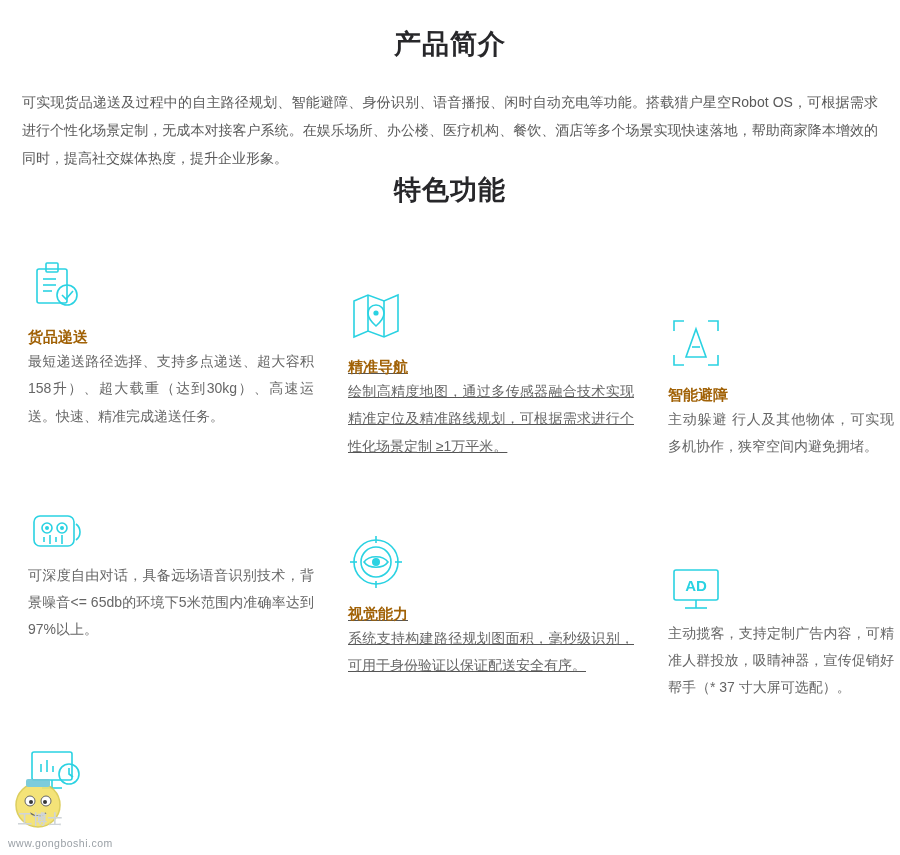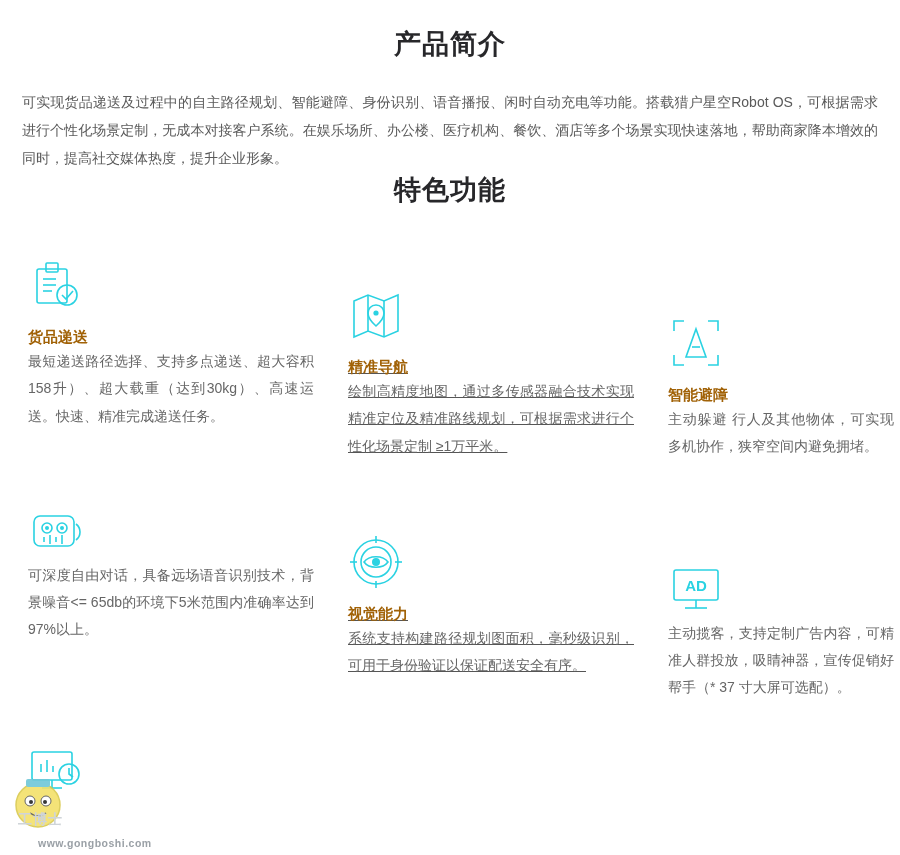--- a/index.html
+++ b/index.html
@@ -76,26 +76,25 @@
     position: absolute;
     left: 8px;
     bottom: 6px;
     width: 140px;
     height: 78px;
     opacity: 0.9;
     pointer-events: none;
   }
   .wm-text {
     position: absolute;
-    left: 38px;
+    left: 8px;
     bottom: 6px;
     font-size: 10.5px;
     color: #9aa0a6;
     letter-spacing: 0.5px;
-    font-weight: bold;
   }
   .wm-big {
     position: absolute;
     left: 18px;
     bottom: 26px;
     font-size: 14px;
     color: #cfd4d8;
     font-weight: bold;
     letter-spacing: 1px;
     white-space: nowrap;

